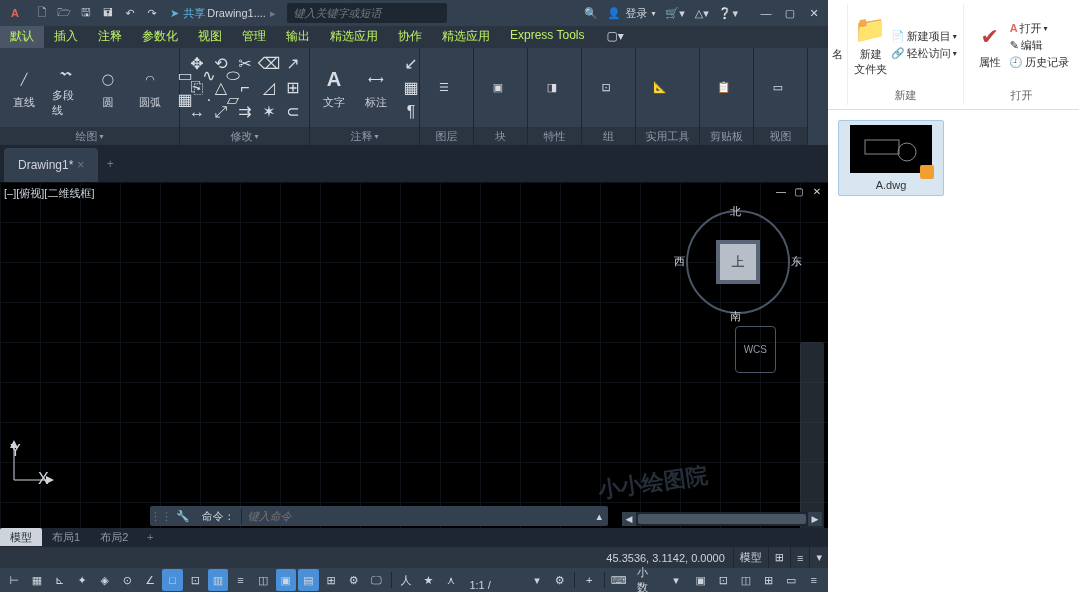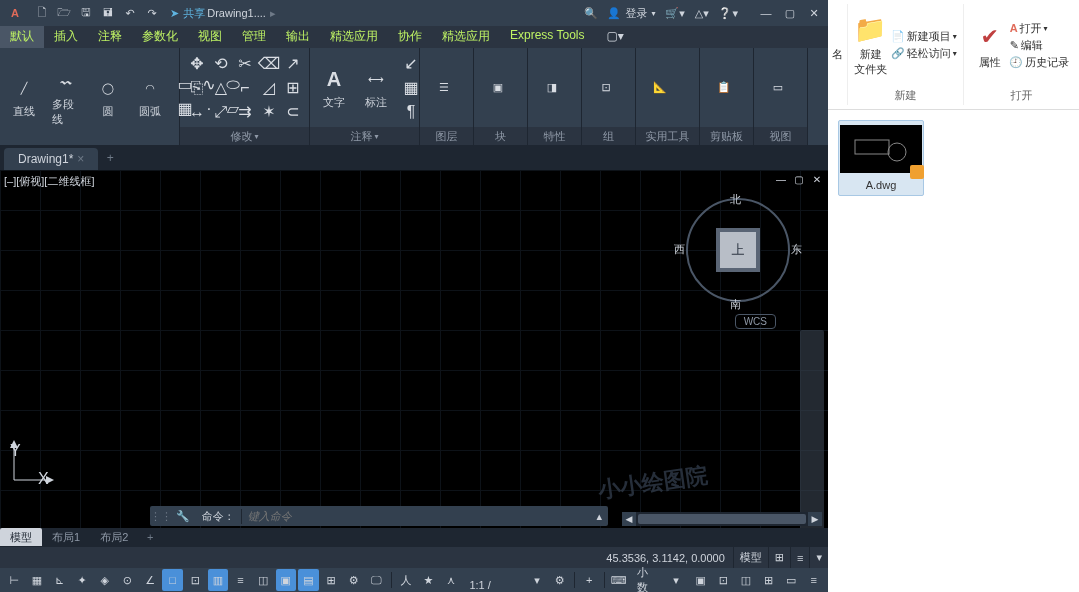--- a/index.html
+++ b/index.html
@@ -33,35 +33,35 @@
 .panel-body { flex:1; display:flex; align-items:center; padding:4px 6px; gap:6px;}
 .panel-title { height:18px; background:#2b3441; font-size:11px; display:flex;align-items:center;justify-content:center; color:#8f99a7;}
 .bigbtn { display:flex; flex-direction:column; align-items:center; gap:2px; font-size:11px; padding:2px 4px; }
 .bigico { width:28px; height:28px; display:flex;align-items:center;justify-content:center; color:#d9dde3;}
 .smgrid { display:grid; grid-template-columns:repeat(5,22px); grid-auto-rows:22px; gap:2px; }
 .smgrid3 { display:grid; grid-template-columns:repeat(3,22px); grid-auto-rows:22px; gap:2px; }
 .smico { width:22px;height:22px; display:flex;align-items:center;justify-content:center; color:#d9dde3; border-radius:2px;}
 .dropwn::after { content:"▾"; font-size:8px; margin-left:2px; color:#8f99a7;}
 
 
-.filetabs { height:24px; background:#1e2631; display:flex; align-items:stretch; font-size:12px;}
+.filetabs { height:36px; background:#1e2631; display:flex; align-items:stretch; font-size:12px;}
 .filetab { background:#33404f; padding:3px 14px; display:flex;align-items:center; gap:4px; border-radius:4px 4px 0 0; margin-left:4px; margin-top:2px;}
 .addtab { width:24px; display:flex;align-items:center;justify-content:center; color:#6f7a88;}
 
 
 .drawing { flex:1; position:relative; background:#000; overflow:hidden;}
 .gridbg { position:absolute; inset:0; background-image: linear-gradient(#1a2430 1px, transparent 1px), linear-gradient(90deg, #1a2430 1px, transparent 1px); background-size: 40px 40px; opacity:0.5;}
 .viewlabel { position:absolute; top:4px; left:4px; font-size:11px; color:#cfd4dc;}
 .drawwinbtns { position:absolute; top:2px; right:4px; display:flex; gap:4px;}
 .drawwinbtns span{ width:14px;height:14px;display:flex;align-items:center;justify-content:center;font-size:10px;color:#cfd4dc;}
 .viewcube { position:absolute; top:20px; right:30px; width:120px; height:120px; }
 .vc-ring { position:absolute; inset:8px; border:2px solid #4a5666; border-radius:50%;}
 .vc-face { position:absolute; top:42px; left:42px; width:36px; height:36px; background:#b8bec7; color:#2b3441; display:flex;align-items:center;justify-content:center; font-size:13px; box-shadow:0 0 0 4px #5a6575;}
 .vc-n{position:absolute;top:2px;left:52px;font-size:11px;} .vc-s{position:absolute;bottom:-2px;left:52px;font-size:11px;} .vc-w{position:absolute;top:52px;left:-4px;font-size:11px;} .vc-e{position:absolute;top:52px;right:-4px;font-size:11px;}
-.wcs { position:absolute; top:144px; right:52px; border:1px solid #4a5666; border-radius:4px; padding:1px 8px; font-size:10px; color:#8f99a7;}
+.wcs { position:absolute; top:144px; right:52px; border:1px solid #4a5666; border-radius:4px; padding:17px 8px; font-size:10px; color:#8f99a7;}
 .navbar { position:absolute; right:4px; top:160px; width:24px; height:240px; background:rgba(58,68,82,0.6); border-radius:2px;}
 .watermark { position:absolute; bottom:48px; right:120px; color:#2b3441; font-size:22px; transform:rotate(-8deg); opacity:0.9; font-weight:bold;}
 .ucs { position:absolute; bottom:58px; left:10px; color:#cfd4dc;}
 .ucs .y{position:absolute;bottom:28px;left:0;} .ucs .x{position:absolute;bottom:0;left:28px;}
 .ucs svg{overflow:visible;}
 .cmdbar { position:absolute; bottom:20px; left:150px; right:220px; height:20px; background:#33404f; display:flex;align-items:center; font-size:11px; border-radius:2px;}
 .cmdbar .handle{ width:20px; text-align:center; color:#6f7a88;}
 .cmdbar .label{ color:#cfd4dc; padding:0 6px; border-right:1px solid #1e2631;}
 .cmdbar input{ flex:1; background:transparent; border:none; color:#6f7a88; font-style:italic; padding:0 6px; outline:none; font-size:11px;}
 .scrollh { position:absolute; bottom:20px; right:6px; width:200px; height:14px; background:#1e2631; display:flex;align-items:center;}
@@ -92,21 +92,21 @@
 .exp-panel { display:flex; flex-direction:column; align-items:center; padding:0 4px; border-right:1px solid #eee;}
 .exp-panel:last-child{border-right:none;}
 .exp-panel-body{flex:1; display:flex; align-items:center; gap:4px;}
 .exp-title{font-size:11px; color:#666; padding:2px 0;}
 .exp-big { display:flex; flex-direction:column; align-items:center; font-size:11px; gap:2px;}
 .exp-big-ico{width:32px;height:32px;display:flex;align-items:center;justify-content:center;}
 .exp-small{display:flex;flex-direction:column;gap:2px;font-size:11px;}
 .exp-small div{display:flex;align-items:center;gap:2px;}
 .exp-search { height:24px; border:1px solid #ddd; margin:4px; display:flex;align-items:center; padding:0 6px; color:#888;}
 .exp-files { flex:1; padding:10px; display:flex; gap:20px; align-items:flex-start;}
-.file { display:flex; flex-direction:column; align-items:center; width:86px; gap:6px; padding:4px;}
+.file { display:flex; flex-direction:column; align-items:center; width:106px; gap:6px; padding:4px;}
 .file.selected { background:#d8e6f2; border:1px solid #a8c8e4; border-radius:2px;}
 .thumb { width:82px; height:48px; background:#000; position:relative; display:flex;align-items:center;justify-content:center;}
 .thumb .badge{position:absolute;bottom:-6px;right:-2px;width:14px;height:14px;background:#f0a030;border-radius:2px;}
 .filename{font-size:11px;}
 </style>
 </head>
 <body>
 
 <div class="cad">
 
@@ -119,20 +119,21 @@
       <span class="qat-ico">🖬</span>
       <span class="qat-ico">↶</span>
       <span class="qat-ico">↷</span>
     </div>
     <div class="share">
       <span>➤</span>
       <span>共享</span>
     </div>
     <div class="docname">Drawing1....</div>
     <span style="margin-left:4px;color:#6f7a88;">▸</span>
+    <div class="searchbox">键入关键字或短语</div>
     <div class="right">
       <span>🔍</span>
       <div class="login">
         <span>👤</span>
         <span>登录</span>
         <span style="font-size:8px;">▾</span>
       </div>
       <span>🛒▾</span>
       <span>△▾</span>
       <span>❔▾</span>
@@ -180,20 +181,21 @@
           </div>
         <div class="smgrid3">
           <div class="smico">▭</div>
           <div class="smico">∿</div>
           <div class="smico">⬭</div>
           <div class="smico">▦</div>
           <div class="smico">·</div>
           <div class="smico">▱</div>
         </div>
       </div>
+      <div class="panel-title dropwn">绘图</div>
     </div>
     <div class="panel" style="width:130px;">
       <div class="panel-body">
         <div class="smgrid">
           <div class="smico">✥</div>
           <div class="smico">⟲</div>
           <div class="smico">✂</div>
           <div class="smico">⌫</div>
           <div class="smico">↗</div>
           <div class="smico">⎘</div>

